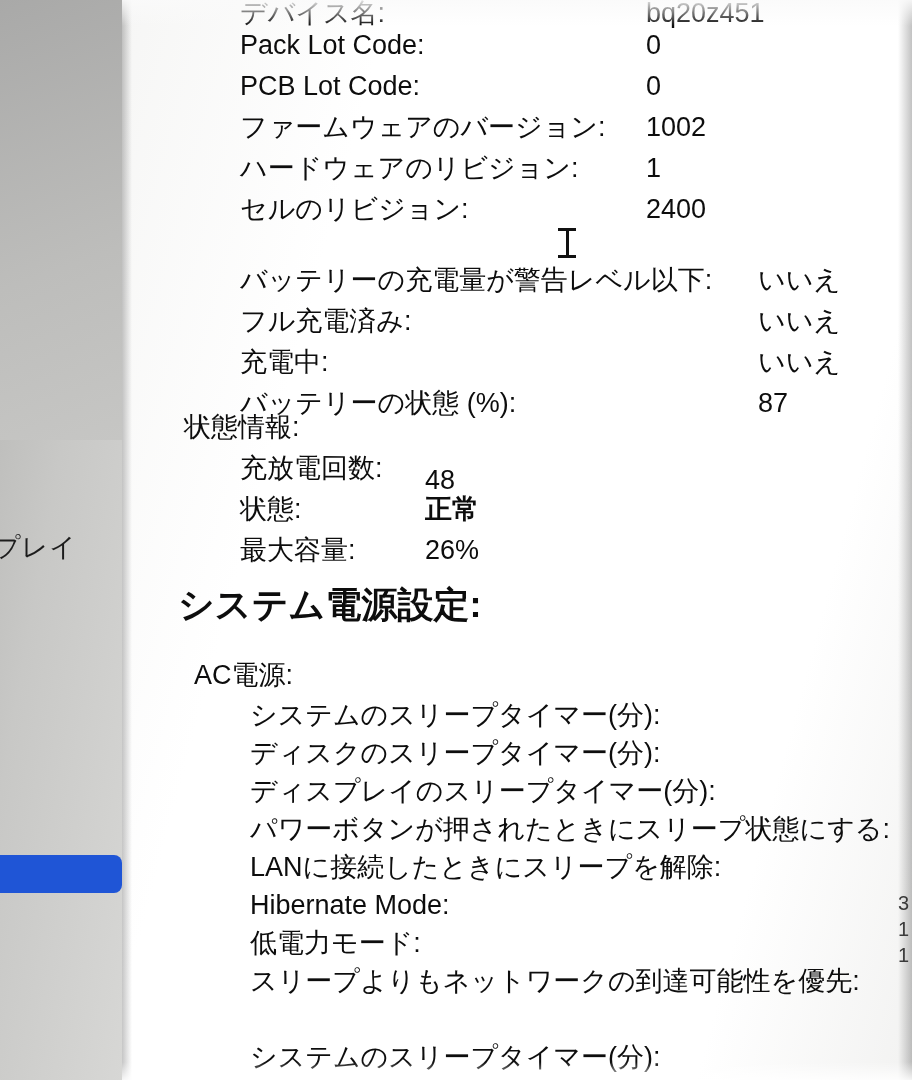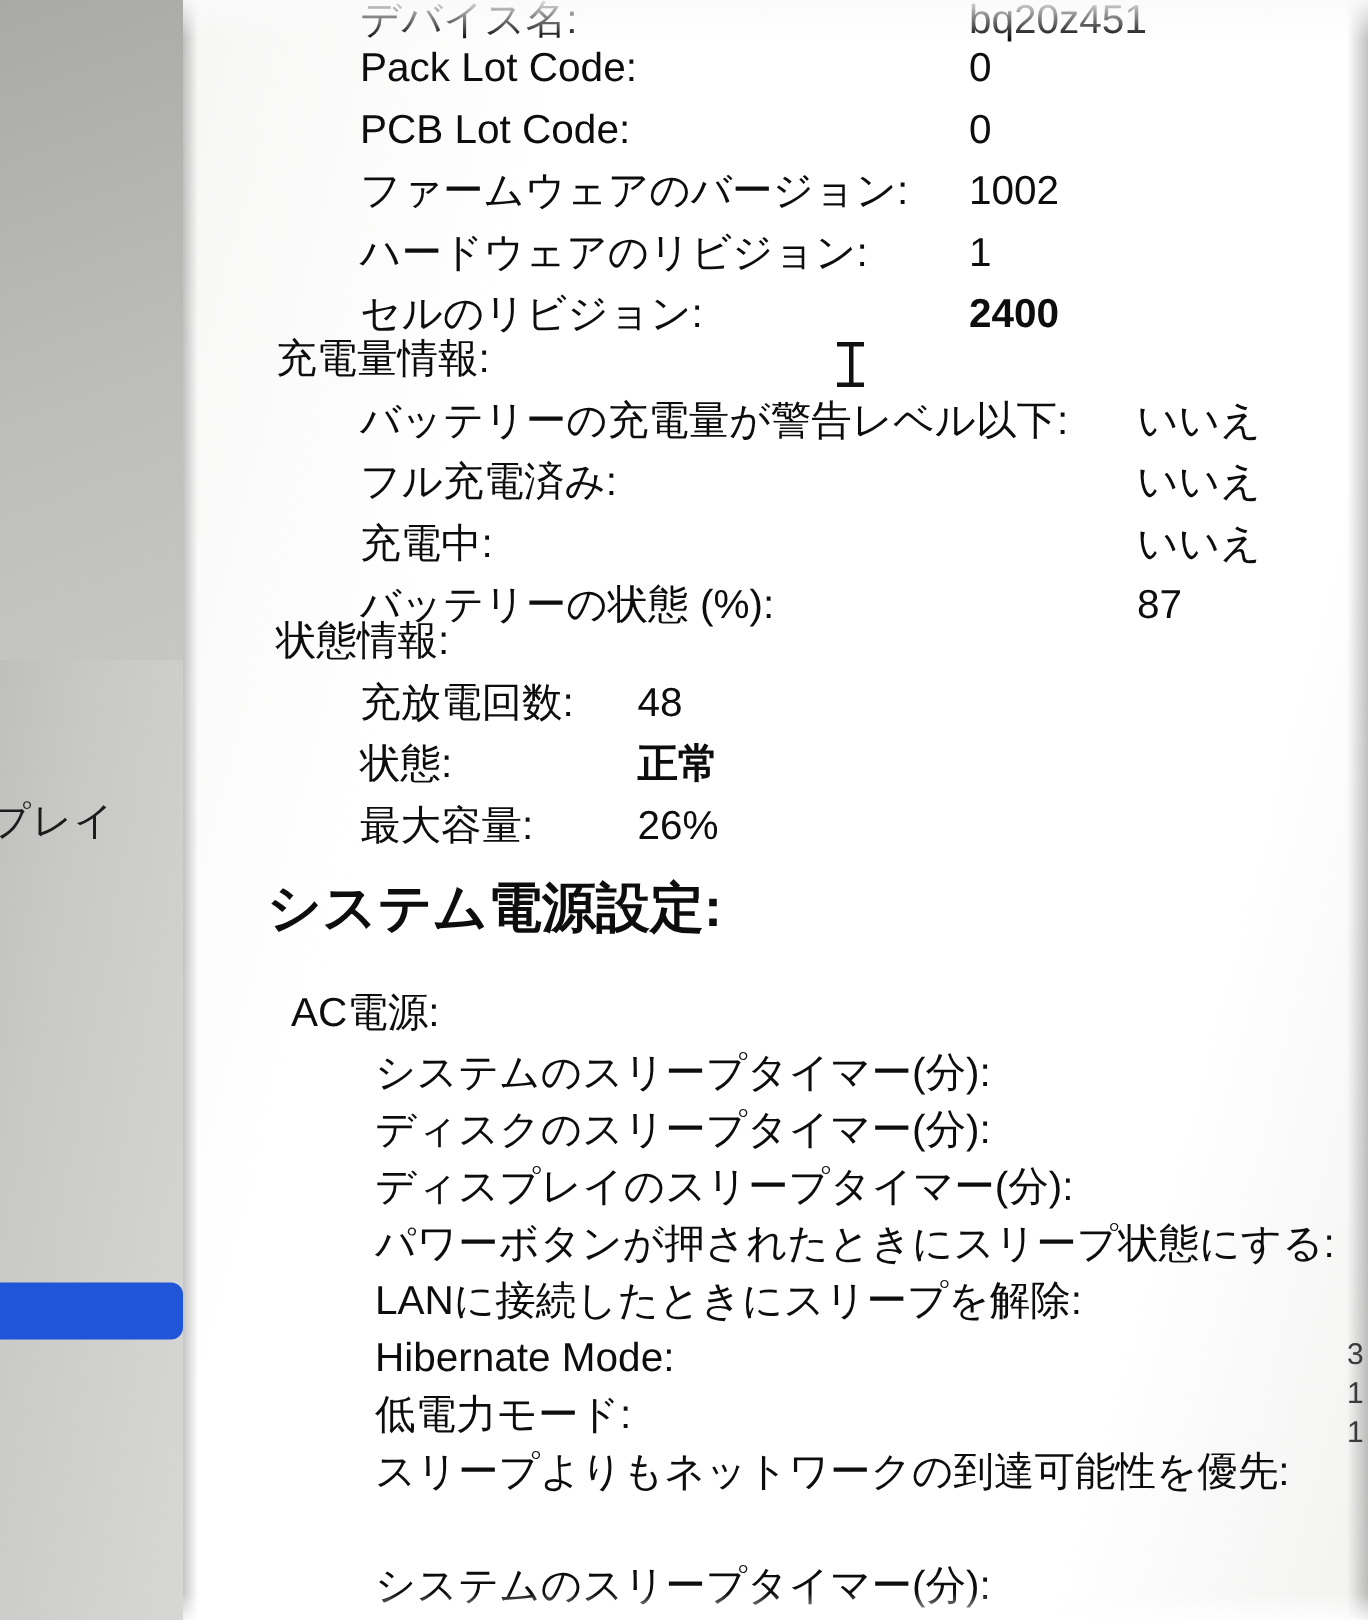--- a/index.html
+++ b/index.html
@@ -176,26 +176,23 @@
       <span class="val" style="left:406px; top:0;">1002</span>
     </div>
 
     <div class="row" style="left:118px; top:153px;">
       <span class="lbl">ハードウェアのリビジョン:</span>
       <span class="val" style="left:406px; top:0;">1</span>
     </div>
 
     <div class="row" style="left:118px; top:194px;">
       <span class="lbl">セルのリビジョン:</span>
-      <span class="val" style="left:406px; top:0;font-weight:bold;">2400</span>
-    </div>
-
-    <div class="row" style="left:62px; top:224px;">
-      <span class="lbl">充電量情報:</span>
-    </div>
+      <span class="val" style="left:406px; top:0;">2400</span>
+    </div>
+
 
     <div class="row" style="left:118px; top:265px;text-align:right;">
       <span class="lbl">バッテリーの充電量が警告レベル以下:</span>
       <span class="val" style="left:518px; top:0;">いいえ</span>
     </div>
 
     <div class="row" style="left:118px; top:306px;">
       <span class="lbl">フル充電済み:</span>
       <span class="val" style="left:518px; top:0;">いいえ</span>
     </div>
@@ -209,21 +206,21 @@
       <span class="lbl">バッテリーの状態 (%):</span>
       <span class="val" style="left:518px; top:0;">87</span>
     </div>
 
     <div class="row" style="left:62px; top:412px;">
       <span class="lbl">状態情報:</span>
     </div>
 
     <div class="row" style="left:118px; top:453px;">
       <span class="lbl">充放電回数:</span>
-      <span class="val" style="left:185px; top:0;">48</span>
+      <span class="val" style="left:185px; top:12px;">48</span>
     </div>
 
     <div class="row" style="left:118px; top:494px;">
       <span class="lbl">状態:</span>
       <span class="val" style="left:185px; top:0;font-weight:bold;">正常</span>
     </div>
 
     <div class="row" style="left:118px; top:535px;">
       <span class="lbl">最大容量:</span>
       <span class="val" style="left:185px; top:0;">26%</span>

